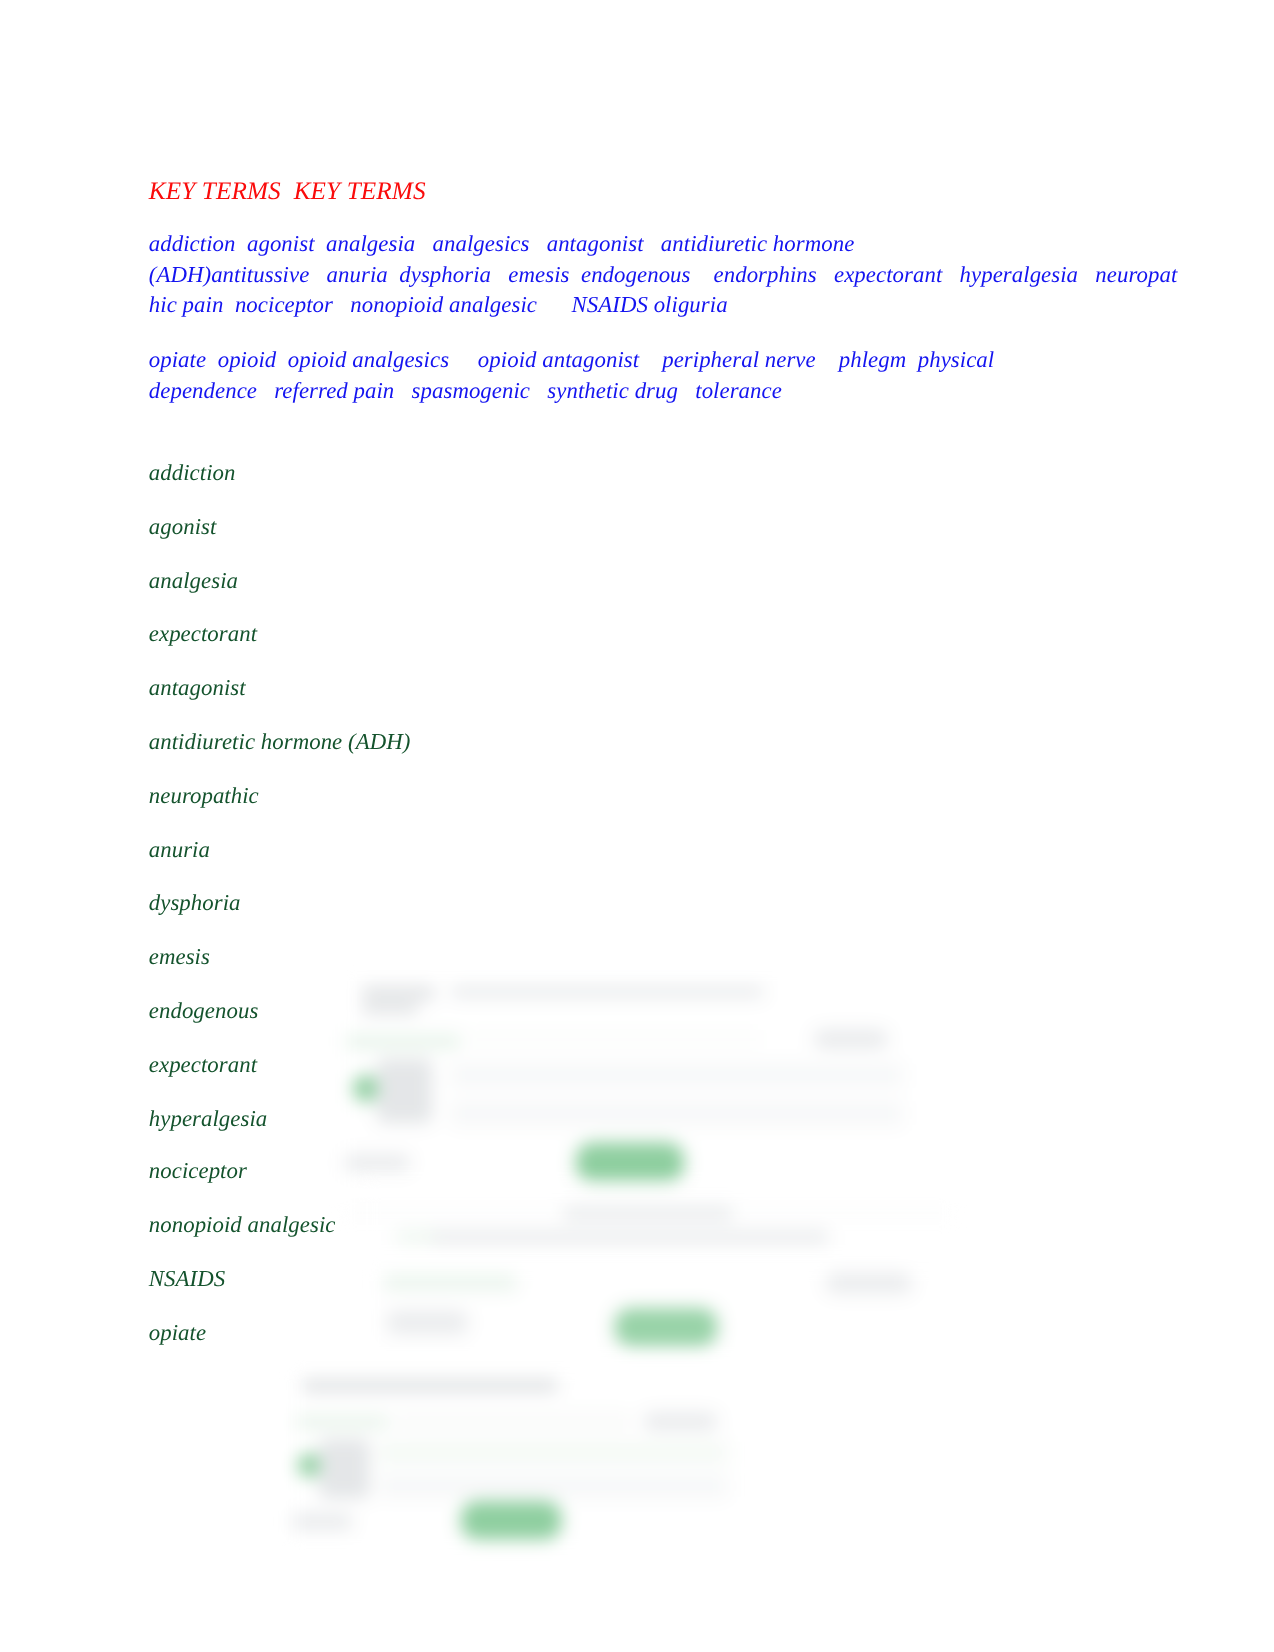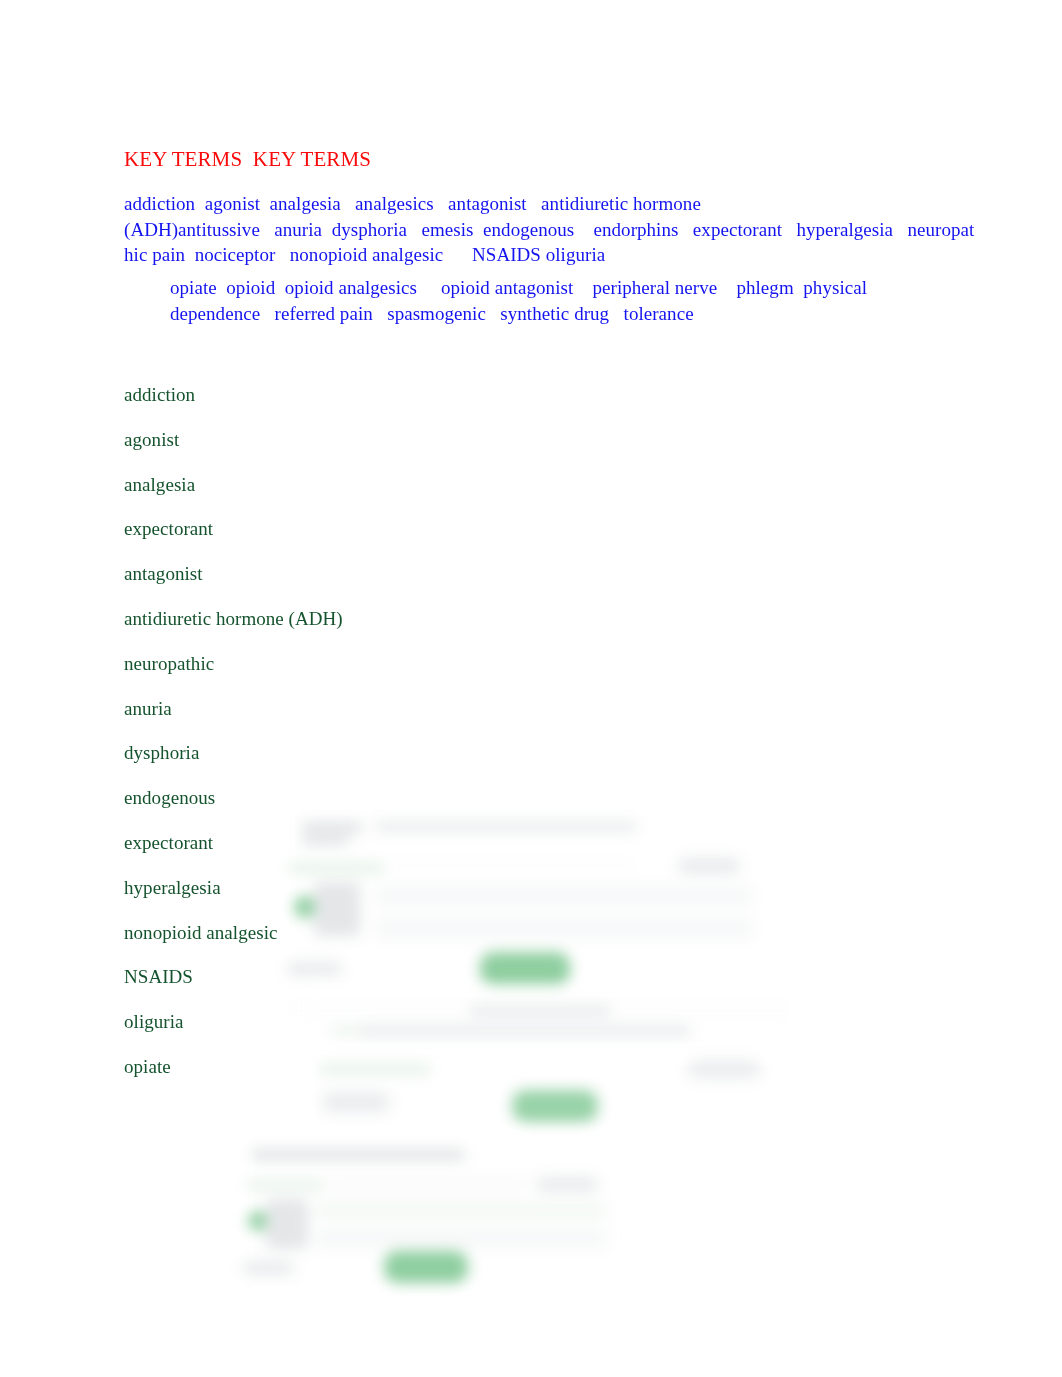--- a/index.html
+++ b/index.html
@@ -24,20 +24,21 @@
   }
 
   
   .doc-layer {
     position: absolute;
     left: 0;
     top: 0;
     width: 1062px;
     height: 1377px;
     z-index: 3;
+    font-style: italic;
   }
 
   .heading {
     position: absolute;
     left: 124px;
     top: 146px;
     font-size: 21px;
     line-height: 26px;
     color: #fa0b0b;
     white-space: pre;
@@ -47,21 +48,21 @@
   .terms-block {
     position: absolute;
     left: 124px;
     width: 820px;
     font-size: 19px;
     line-height: 25.5px;
     color: #1414f0;
     letter-spacing: 0.05px;
   }
   .terms-block.first { top: 191px; }
-  .terms-block.second { top: 275px; margin-left: 46px; }
+  .terms-block.second { top: 288px; }
 
   .terms-block .tw {
     white-space: pre;
   }
 
   
   .term-list {
     position: absolute;
     left: 124px;
     top: 384px;
@@ -213,23 +214,24 @@
     <div class="term-list">
       <div class="term-item">addiction</div>
       <div class="term-item">agonist</div>
       <div class="term-item">analgesia</div>
       <div class="term-item">expectorant</div>
       <div class="term-item">antagonist</div>
       <div class="term-item">antidiuretic hormone (ADH)</div>
       <div class="term-item">neuropathic</div>
       <div class="term-item">anuria</div>
       <div class="term-item">dysphoria</div>
+      <div class="term-item">emesis</div>
       <div class="term-item">endogenous</div>
       <div class="term-item">expectorant</div>
       <div class="term-item">hyperalgesia</div>
+      <div class="term-item">nociceptor</div>
       <div class="term-item">nonopioid analgesic</div>
       <div class="term-item">NSAIDS</div>
-      <div class="term-item">oliguria</div>
       <div class="term-item">opiate</div>
     </div>
 
   </div>
 </div>
 
 </body></html>

